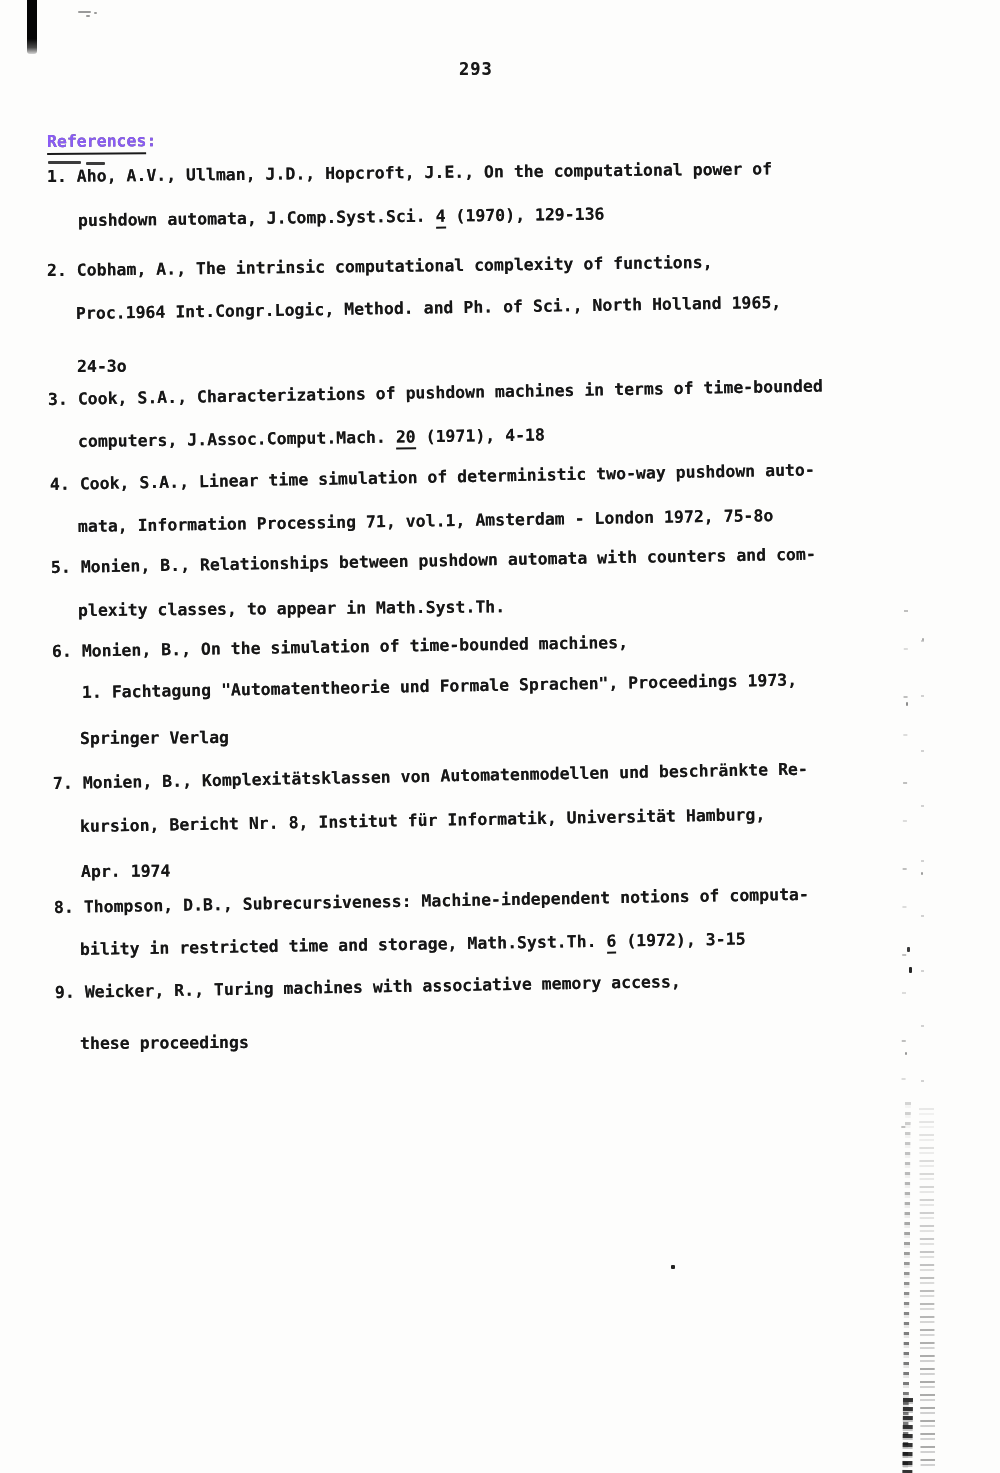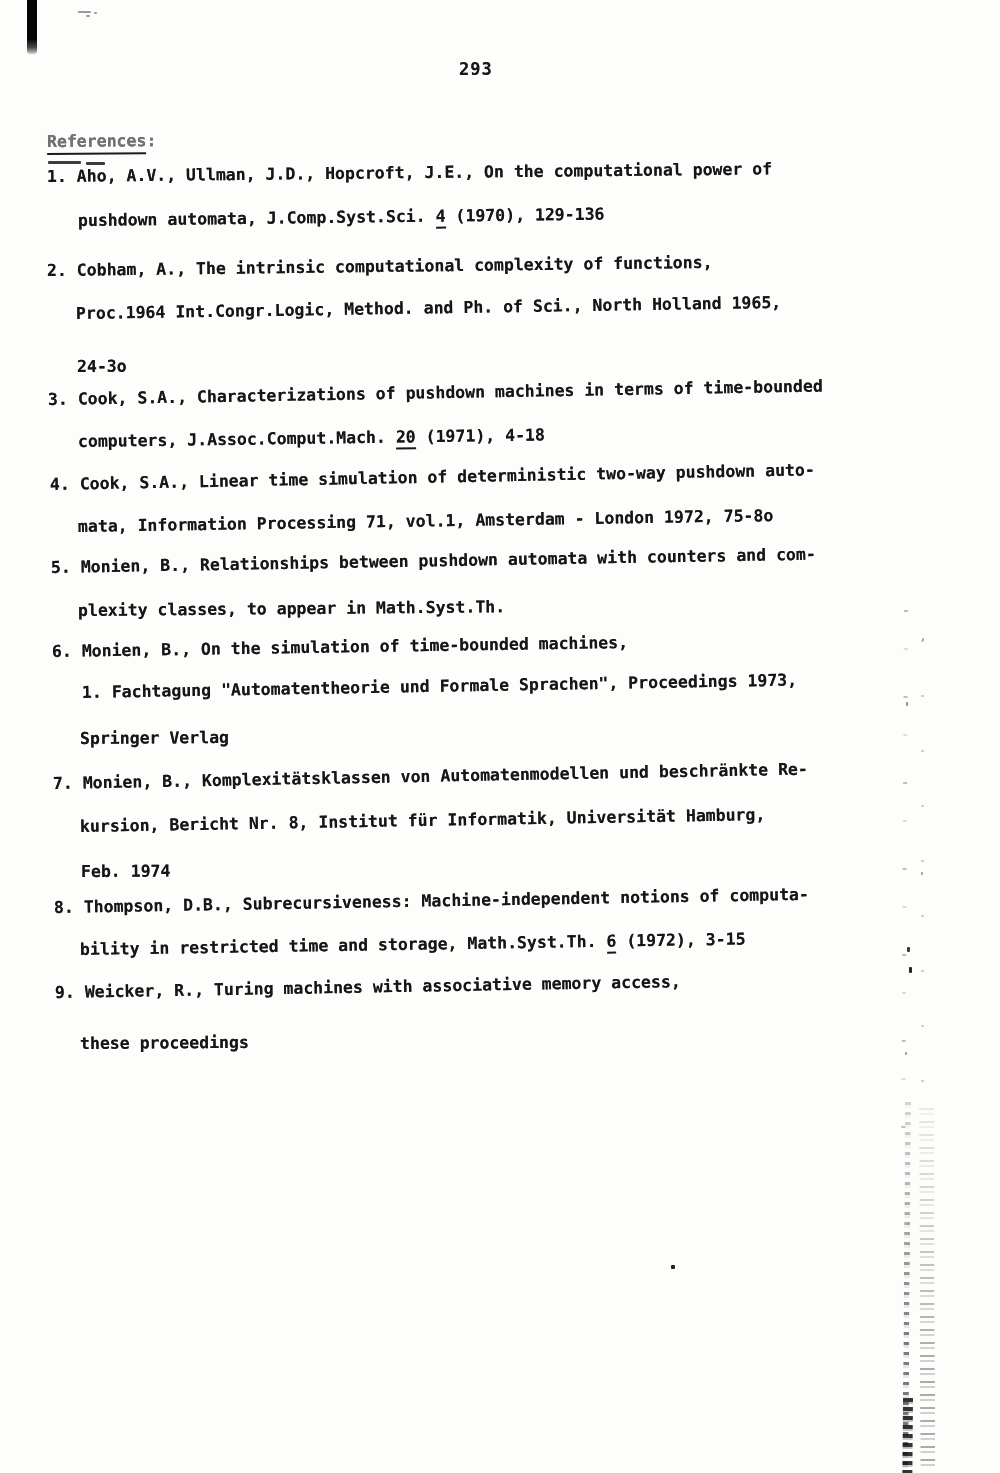--- a/index.html
+++ b/index.html
@@ -22,21 +22,21 @@
   }
   .pgnum{
     position:absolute;
     font:700 17px/20px "DejaVu Sans Mono", monospace;
     color:#191919;
     text-shadow:0 0 .5px rgba(20,20,20,.6);
   }
   .heading{
     position:absolute;
     font:700 16.5px/22px "DejaVu Sans Mono", monospace;
-    color:#737373;
+    color:#8b5cf6;
     text-shadow:0 0 .5px rgba(20,20,20,.7);
     transform-origin:left center;
     white-space:pre;
     text-align:center;
   }
   .hd-ul{border-bottom:2.5px solid #1b1b1b;padding-bottom:1.5px;}
   .hd-smudge{
     position:absolute;height:2.5px;background:#3c3c3c;
     border-radius:1px;filter:blur(.3px);
   }
@@ -122,21 +122,21 @@
 
   <div class="ln" style="left:51px;top:557px;transform:rotate(-1.0deg);">5. Monien, B., Relationships between pushdown automata with counters and com-</div>
   <div class="ln" style="left:78px;top:600px;transform:rotate(-0.5deg);">plexity classes, to appear in Math.Syst.Th.</div>
 
   <div class="ln" style="left:52px;top:641px;transform:rotate(-0.9deg);">6. Monien, B., On the simulation of time-bounded machines,</div>
   <div class="ln" style="left:82px;top:682px;transform:rotate(-1.0deg);">1. Fachtagung "Automatentheorie und Formale Sprachen", Proceedings 1973,</div>
   <div class="ln" style="left:80px;top:728px;transform:rotate(-0.4deg);">Springer Verlag</div>
 
   <div class="ln" style="left:53px;top:773px;transform:rotate(-1.1deg);">7. Monien, B., Komplexitätsklassen von Automatenmodellen und beschränkte Re-</div>
   <div class="ln" style="left:80px;top:816px;transform:rotate(-1.0deg);">kursion, Bericht Nr. 8, Institut für Informatik, Universität Hamburg,</div>
-  <div class="ln" style="left:81px;top:861px;transform:rotate(-0.3deg);">Feb. 1974</div>
+  <div class="ln" style="left:81px;top:861px;transform:rotate(-0.3deg);">Apr. 1974</div>
 
   <div class="ln" style="left:54px;top:897px;transform:rotate(-1.0deg);">8. Thompson, D.B., Subrecursiveness: Machine-independent notions of computa-</div>
   <div class="ln" style="left:80px;top:939px;transform:rotate(-0.9deg);"><span>bility in restricted time and storage, Math.Syst.Th. </span><span class="vol">6</span><span> (1972), 3-15</span></div>
 
   <div class="ln" style="left:55px;top:982px;transform:rotate(-1.0deg);">9. Weicker, R., Turing machines with associative memory access,</div>
   <div class="ln" style="left:80px;top:1033px;transform:rotate(-0.4deg);">these proceedings</div>
 
   <div class="speck" style="left:671px;top:1265px;width:4px;height:4px;background:#222;"></div>
 
   <div class="noise noise-a"></div>

